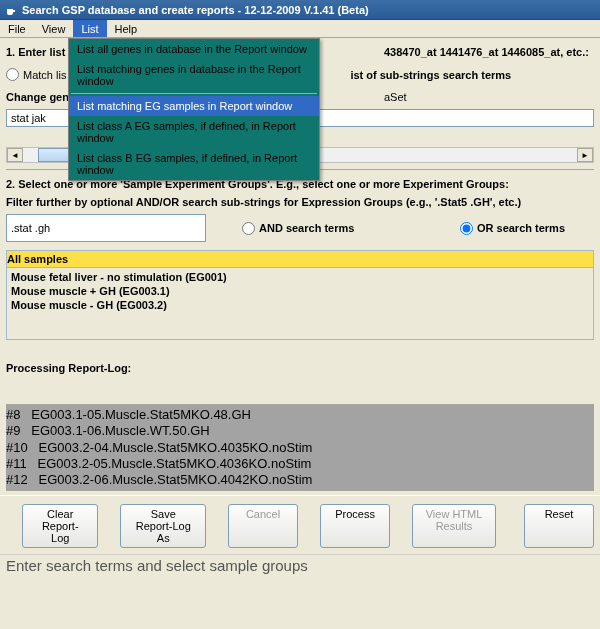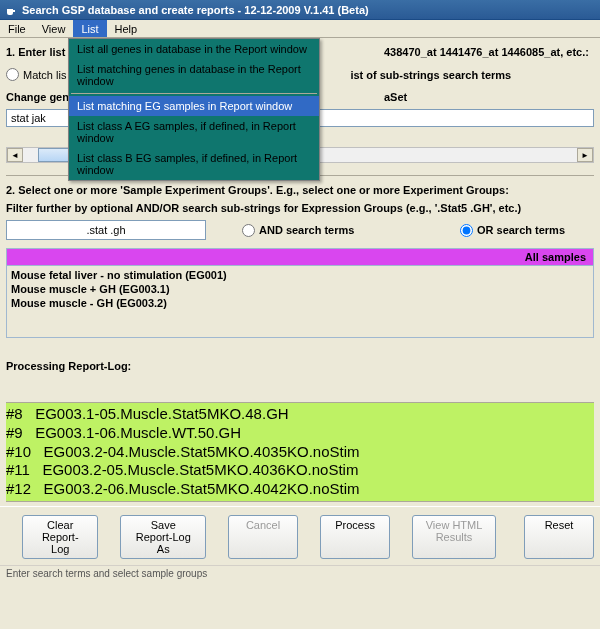--- a/index.html
+++ b/index.html
@@ -69,84 +69,82 @@
     border-top: 1px solid #aca899;
     margin: 2px 2px;
   }
   .content {
     padding: 4px 6px;
   }
   .step-label { font-weight: bold; margin: 4px 0 6px 0; }
   .radio-row { display: flex; align-items: center; gap: 16px; margin: 4px 0 8px 0; flex-wrap: wrap; }
   .radio-opt { display: flex; align-items: center; gap: 4px; }
   .radio-opt input { margin:0; }
-  .plain { margin: 2px 0 6px 0; font-weight: bold;}
+  .plain { margin: 2px 0 6px 0;}
   .textinput {
     display:block;
     width: 100%;
     border: 1px solid #7f9db9;
     background: #fff;
     padding: 2px 4px;
     font-family: sans-serif;
     font-size: 11px;
     height: 18px;
   }
   .small-input {
     width: 200px;
     display:inline-block;
     border: 1px solid #7f9db9;
     background: #fff;
     padding: 2px 4px;
     font-family: sans-serif;
     font-size: 11px;
-    height: 20px;
+    height: 28px;
     margin-right: 6px;
-    text-align: center;
   }
   .scrollbar-h {
     height: 16px;
     background: #e8e8e8;
     border: 1px solid #c0c0c0;
     position: relative;
     margin-top: 20px;
     display:flex;
   }
   .scrollbar-h .arrow {
     width: 16px; height: 100%; background: #ece9d8; border: 1px solid #aca899;
     display:flex; align-items:center; justify-content:center; font-size:8px;
   }
   .scrollbar-h .track { flex:1; position:relative; background:#f0f0f0; }
   .scrollbar-h .thumb {
     position:absolute; left:0; top:0; height:100%; width:70px;
     background: linear-gradient(to bottom,#dbeaf9,#b8d6f5);
     border:1px solid #7f9db9;
   }
   .section-bar {
-    background: #d946ef;
+    background: #fde047;
     border: 1px solid #a0b8d0;
-    padding: 2px 7px;
+    padding: 2px 0;
     font-weight: bold;
     margin-top: 8px;
-    text-align: right;
   }
   .sample-list {
     border: 1px solid #a0b8d0;
     border-top: none;
     background: #ece9d8;
     padding: 2px 4px;
     min-height: 72px;
   }
   .sample-list div { font-weight: bold; padding: 1px 0; }
   .log-label { font-weight: bold; margin-top: 22px; margin-bottom: 30px;}
   .log-box {
     border-top: 1px solid #aca899;
     border-bottom: 1px solid #aca899;
-    background: #bef264;
+    background: #a3a3a3;
     padding: 2px 0;
-    font-size: 15px;
+    font-size: 13px;
     line-height: 1.25;
   }
   .log-box div { white-space: pre; }
   .button-row {
     display:flex;
     gap: 6px;
     padding: 8px 6px 6px 6px;
     border-top: 1px solid #fff;
   }
   .btn {
@@ -155,27 +153,27 @@
     border-radius: 3px;
     padding: 3px 10px;
     font-size: 11px;
     cursor: default;
     min-width: 70px;
     text-align:center;
     margin-left:16px;
   }
   .btn.disabled { color: #9a9a9a; }
   .statusbar {
-    font-size: 10px;
+    font-size: 15px;
     color: #555;
     padding: 2px 6px;
     border-top: 1px solid #d4d0c8;
   }
   .and-or-row { display:flex; align-items:center; gap: 30px; margin: 6px 0 4px 0;}
-  .thin-border {border-top:1px solid #aca899; margin-top:12px; padding-top:8px;}
+  .thin-border {border-top:1px solid #aca899; margin-top:6px; padding-top:8px;}
 </style>
 </head>
 <body>
 
 <div class="titlebar">
   <span class="coffee">
     <svg width="12" height="12" viewBox="0 0 12 12">
         <path d="M2 5 h6 v4 a2 2 0 0 1 -2 2 h-2 a2 2 0 0 1 -2 -2 z M8 6 h2 v2 h-2 z" fill="#fff"></path>
       </svg>
   </span>

